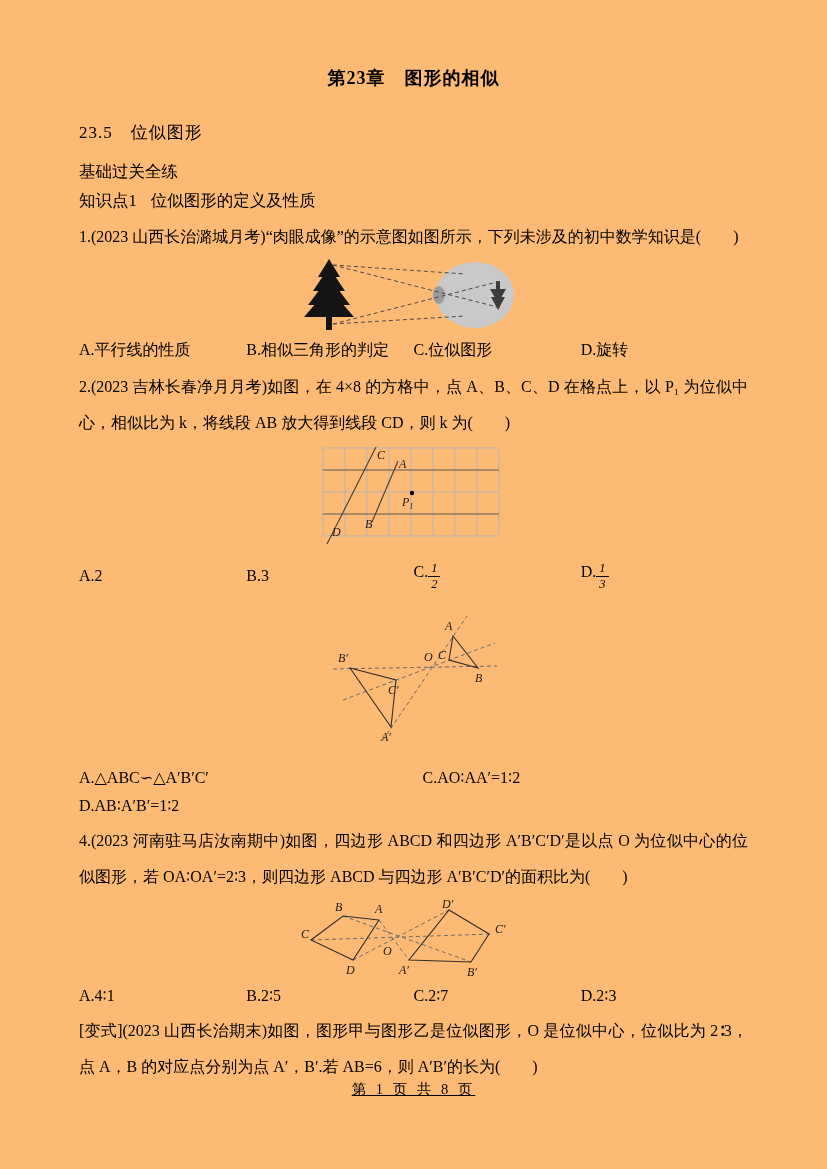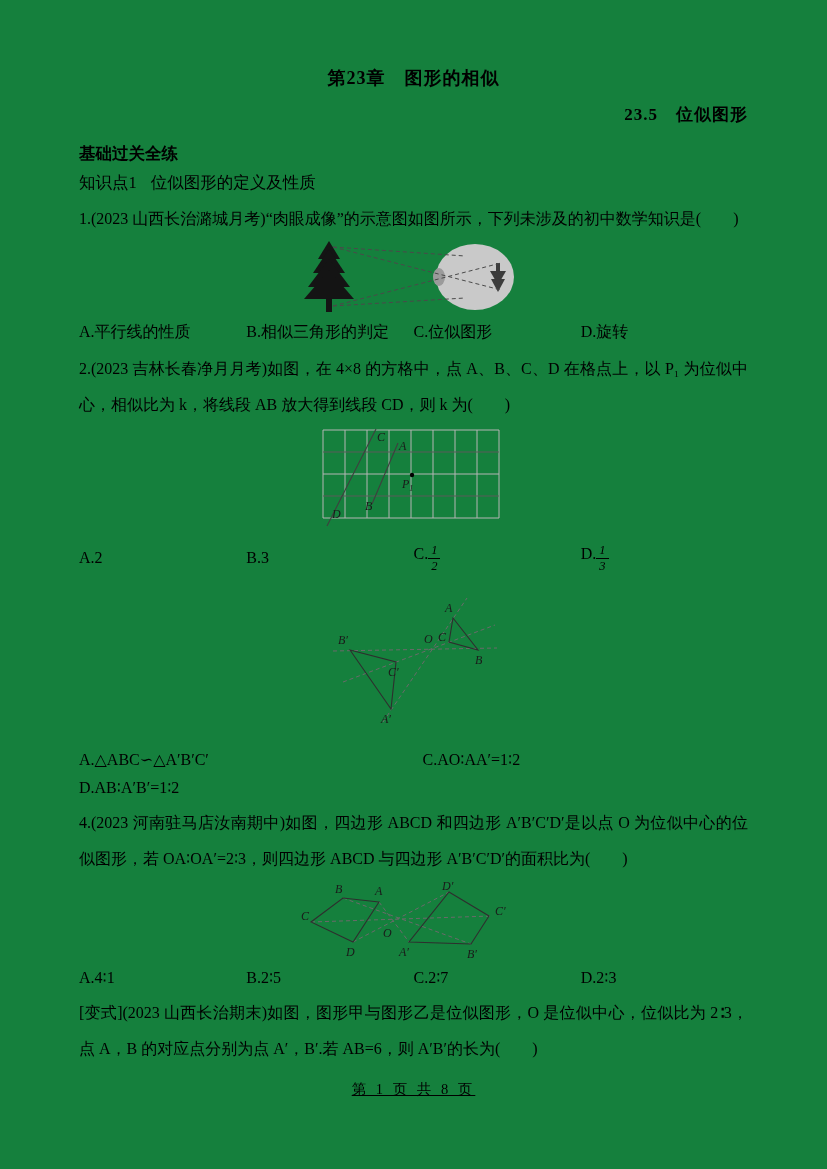--- a/index.html
+++ b/index.html
@@ -1,21 +1,21 @@
 <!DOCTYPE html>
 <html><head>
 <meta charset="utf-8">
 <style>
   html,body{margin:0;padding:0;background:#888;}
   body{width:827px;font-family:"Liberation Serif","DejaVu Serif",serif;color:#000;}
-  .page{position:relative;width:827px;height:1169px;background:#15803d;box-sizing:border-box;
+  .page{position:relative;width:827px;height:1169px;background:#fdba74;box-sizing:border-box;
         padding:66px 79px 0 79px;overflow:hidden;}
   h1.chapter{font-size:18px;font-weight:700;text-align:center;margin:0;letter-spacing:1px;}
-  h2.section{font-size:17px;font-weight:700;text-align:right;margin:13px 0 17px;letter-spacing:1px;}
-  .band{font-size:16.5px;font-weight:700;margin:0 0 7px;}
+  h2.section{font-size:17px;font-weight:400;text-align:left;margin:31px 0 17px;letter-spacing:1px;}
+  .band{font-size:16.5px;font-weight:400;margin:0 0 7px;}
   .kp{font-size:16.5px;font-weight:400;margin:0 0 7px;}
   .kp .kp-label{margin-right:14px;}
   .stem{font-size:16px;line-height:36px;text-align:justify;margin:0;}
   .fig-wrap{text-align:center;margin:3px 0 2px;}
   .opts4{display:grid;grid-template-columns:25% 25% 25% 25%;font-size:16px;margin:4px 0 8px;align-items:center;}
   .opts2{display:grid;grid-template-columns:50% 50%;font-size:16px;margin:16px 0 8px;row-gap:16px;gap:9px;}
   .opt{white-space:nowrap;}
   .opts-frac{min-height:44px;}
   .frac{display:inline-block;vertical-align:-0.85em;text-align:center;font-size:12.5px;line-height:1.15;font-style:italic;}
   .frac .num{display:block;border-bottom:1px solid #000;padding:0 3px;}

